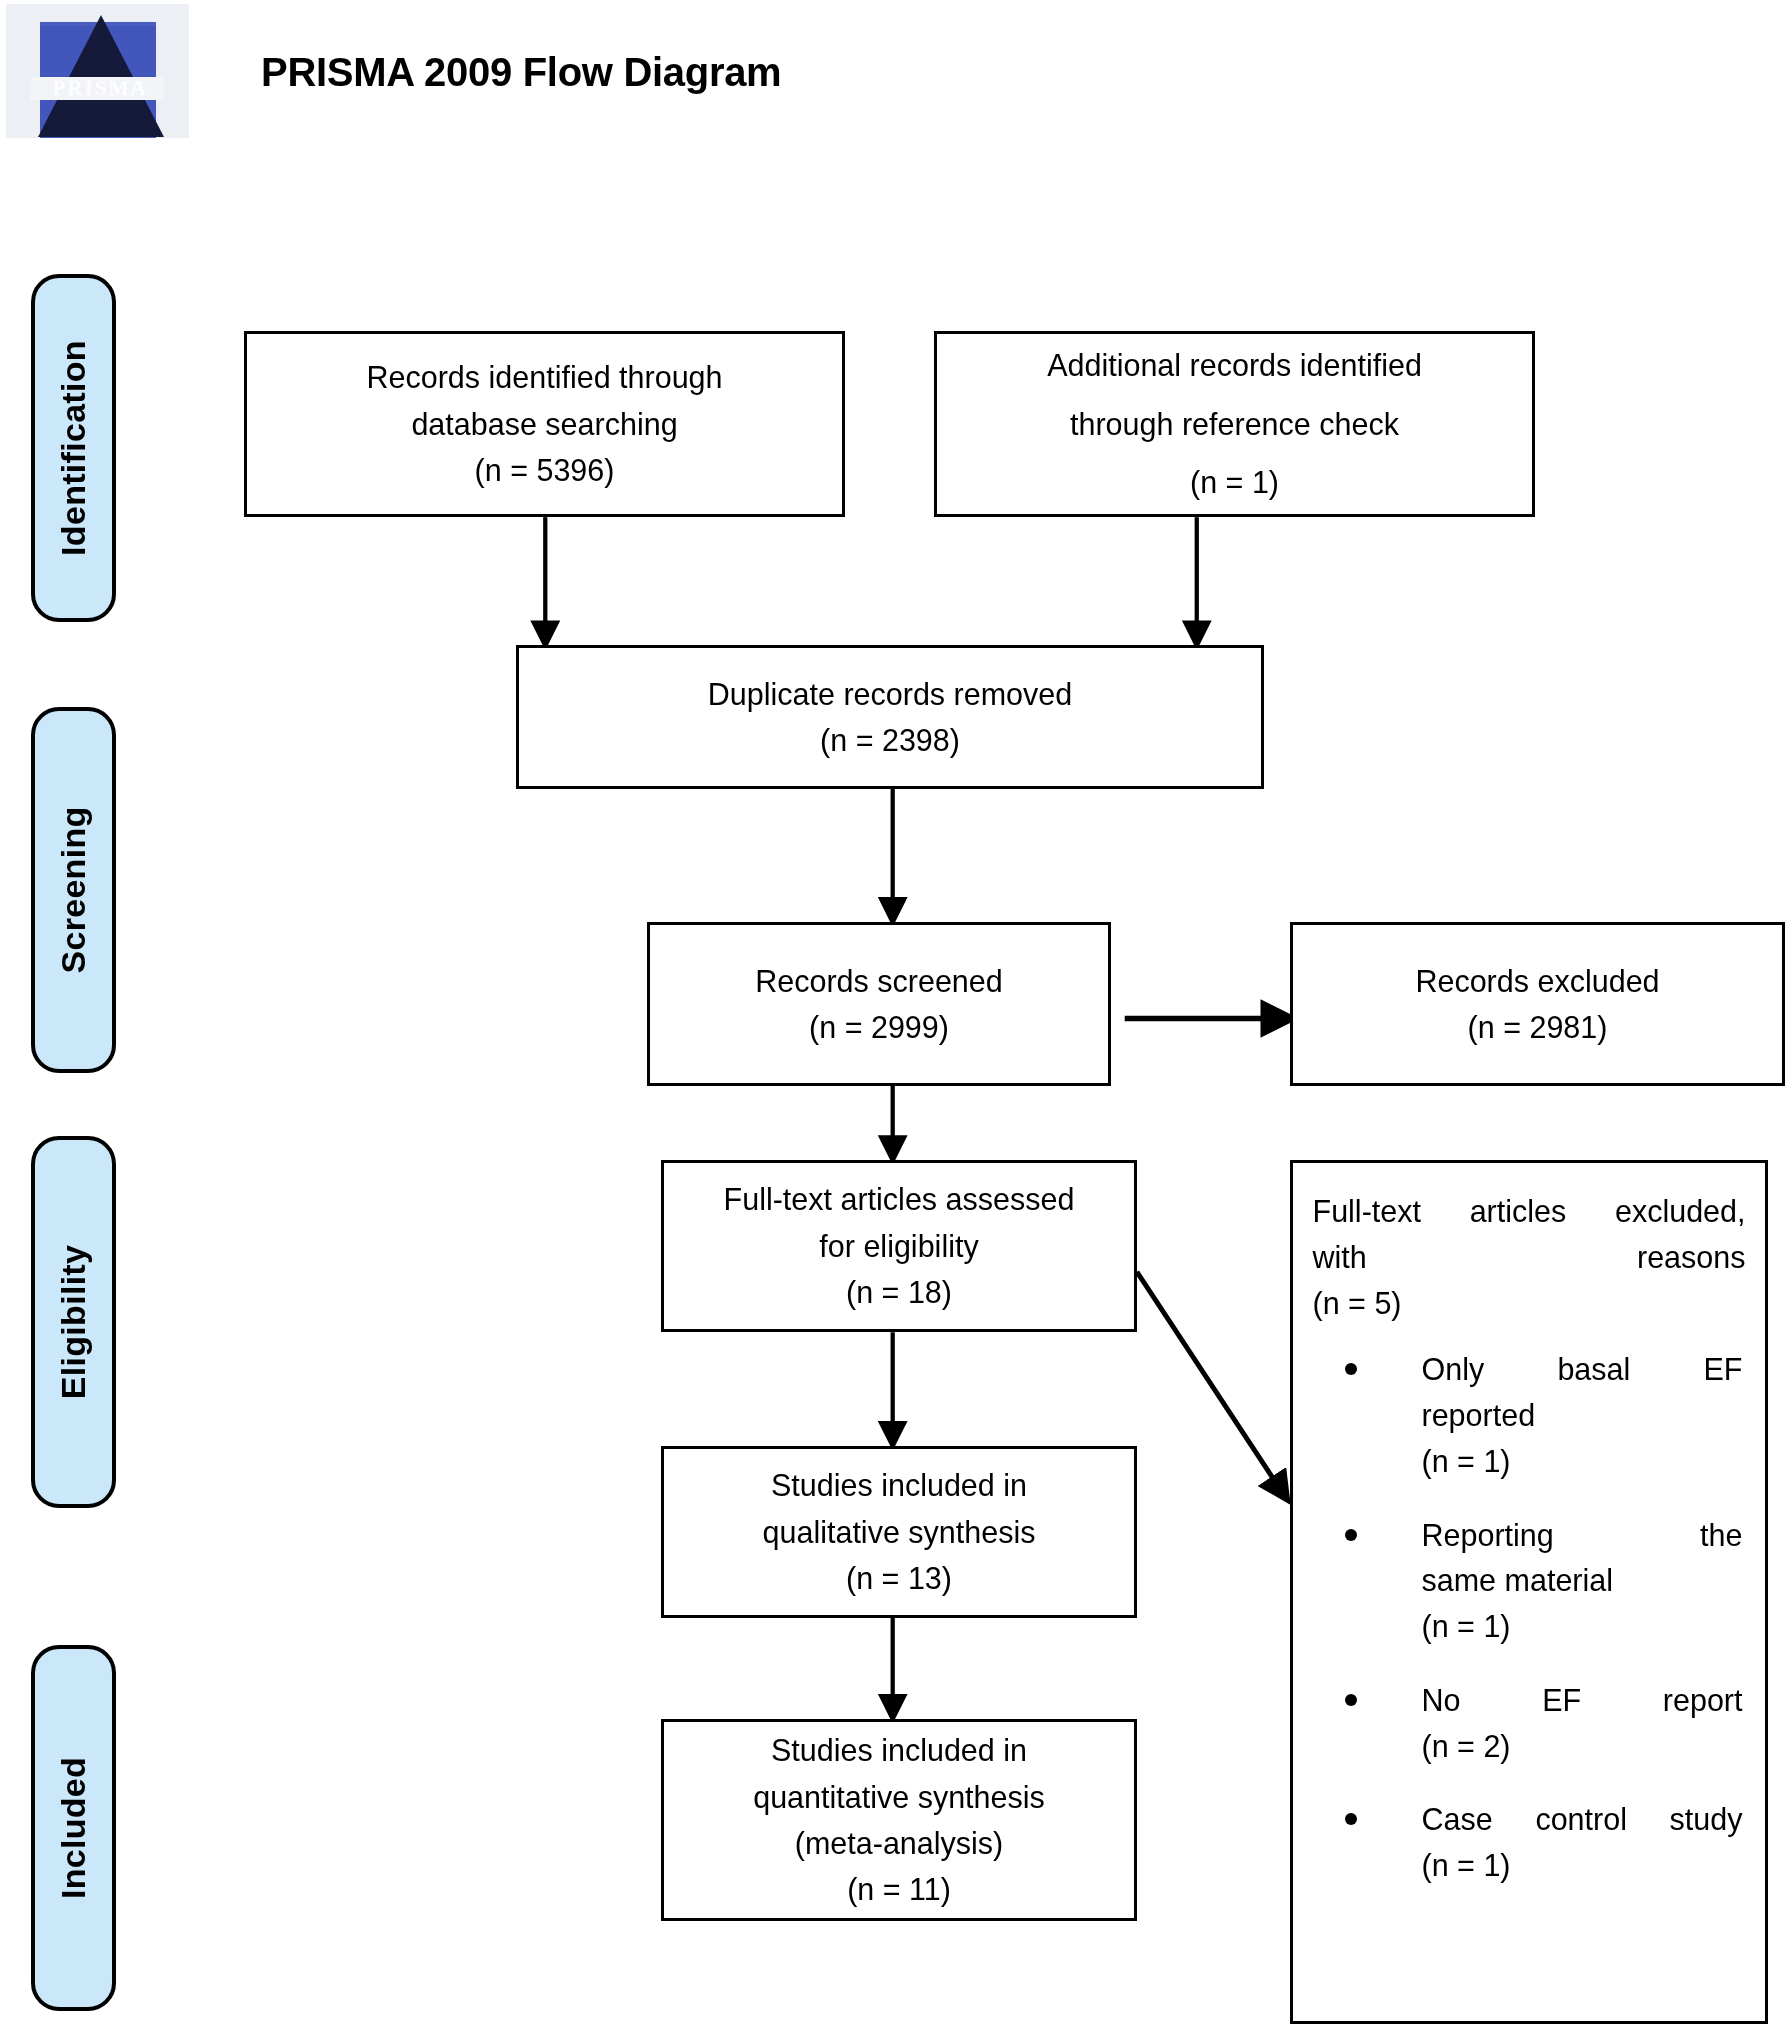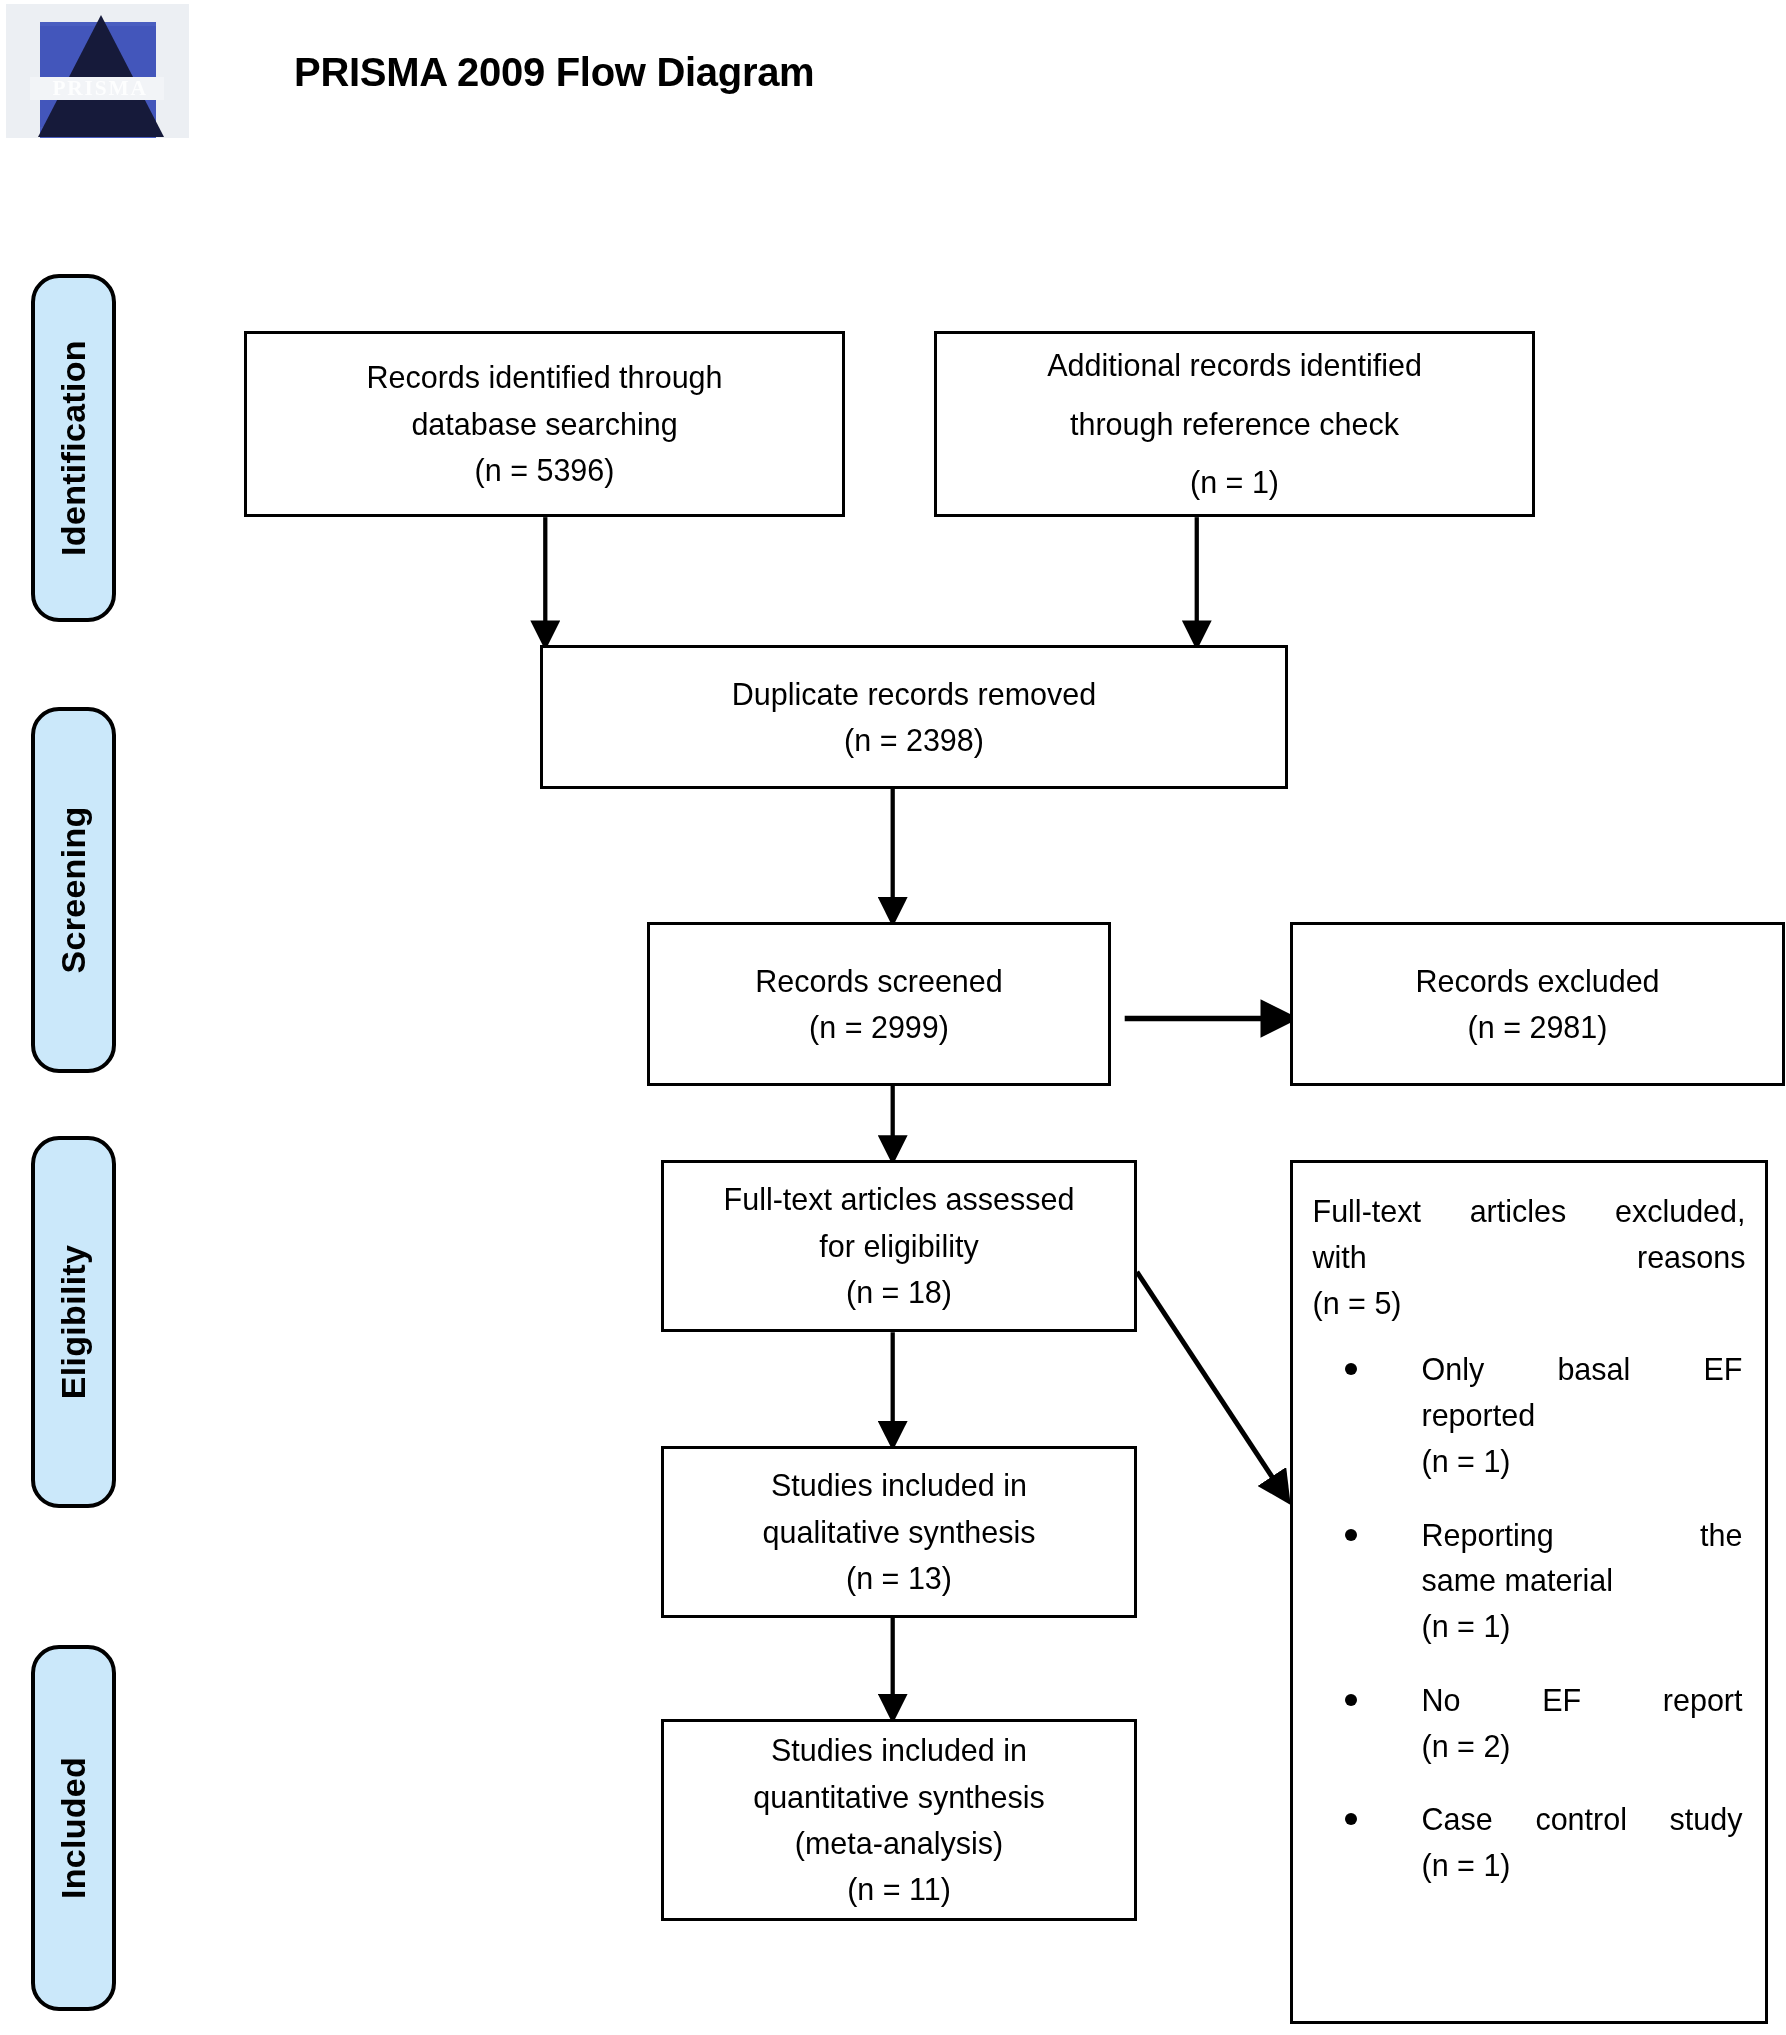--- a/index.html
+++ b/index.html
@@ -71,21 +71,21 @@
     font-size: 21.4px;
     font-weight: bold;
     letter-spacing: 1.8px;
     color: #d9dde8;
     font-family: "Liberation Serif", serif;
     mix-blend-mode: screen;
   }
 
   #page-title {
     position: absolute;
-    left: 294px;
+    left: 261px;
     top: 50px;
     font-size: 40px;
     font-weight: bold;
     letter-spacing: -0.3px;
     white-space: nowrap;
   }
 
   
   .stage-pill {
     position: absolute;
@@ -124,21 +124,21 @@
     justify-content: center;
     align-items: center;
     font-size: 30.5px;
     line-height: 1.52;
     text-align: center;
   }
   .flow-box .bl { display: block; white-space: nowrap; }
 
   #box-db-search   { left: 244px;  top: 331px;  width: 601px;  height: 186px; }
   #box-additional  { left: 934px; top: 331px;  width: 601px;  height: 186px; gap: 12px; }
-  #box-duplicates  { left: 516px;  top: 645px; width: 748px; height: 144px; margin-left: 24px; }
+  #box-duplicates  { left: 516px;  top: 645px; width: 748px; height: 144px; }
   #box-screened    { left: 647px; top: 922px; width: 464px;  height: 164px; }
   #box-excluded    { left: 1290px; top: 922px; width: 495px;  height: 164px; }
   #box-fulltext    { left: 661px; top: 1160px; width: 476px;  height: 172px; }
   #box-qualitative { left: 661px; top: 1446px; width: 476px;  height: 172px; }
   #box-quantitative{ left: 661px; top: 1719px; width: 476px;  height: 202px; }
 
   
   #box-reasons {
     position: absolute;
     left: 1290px;

